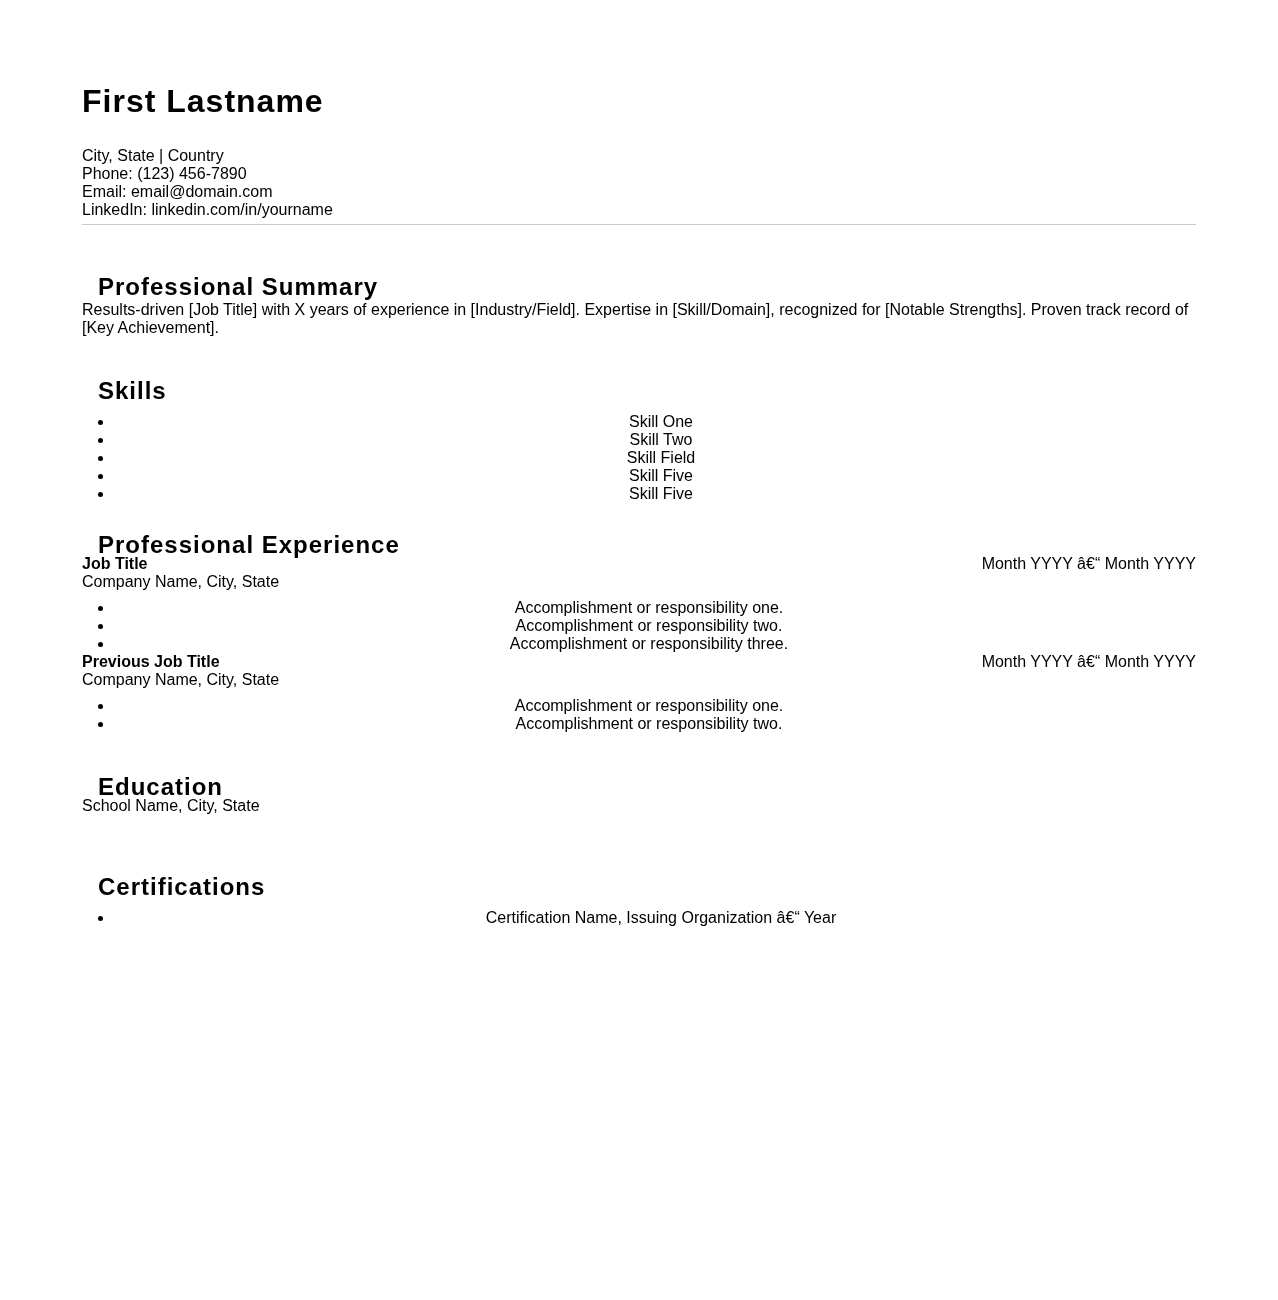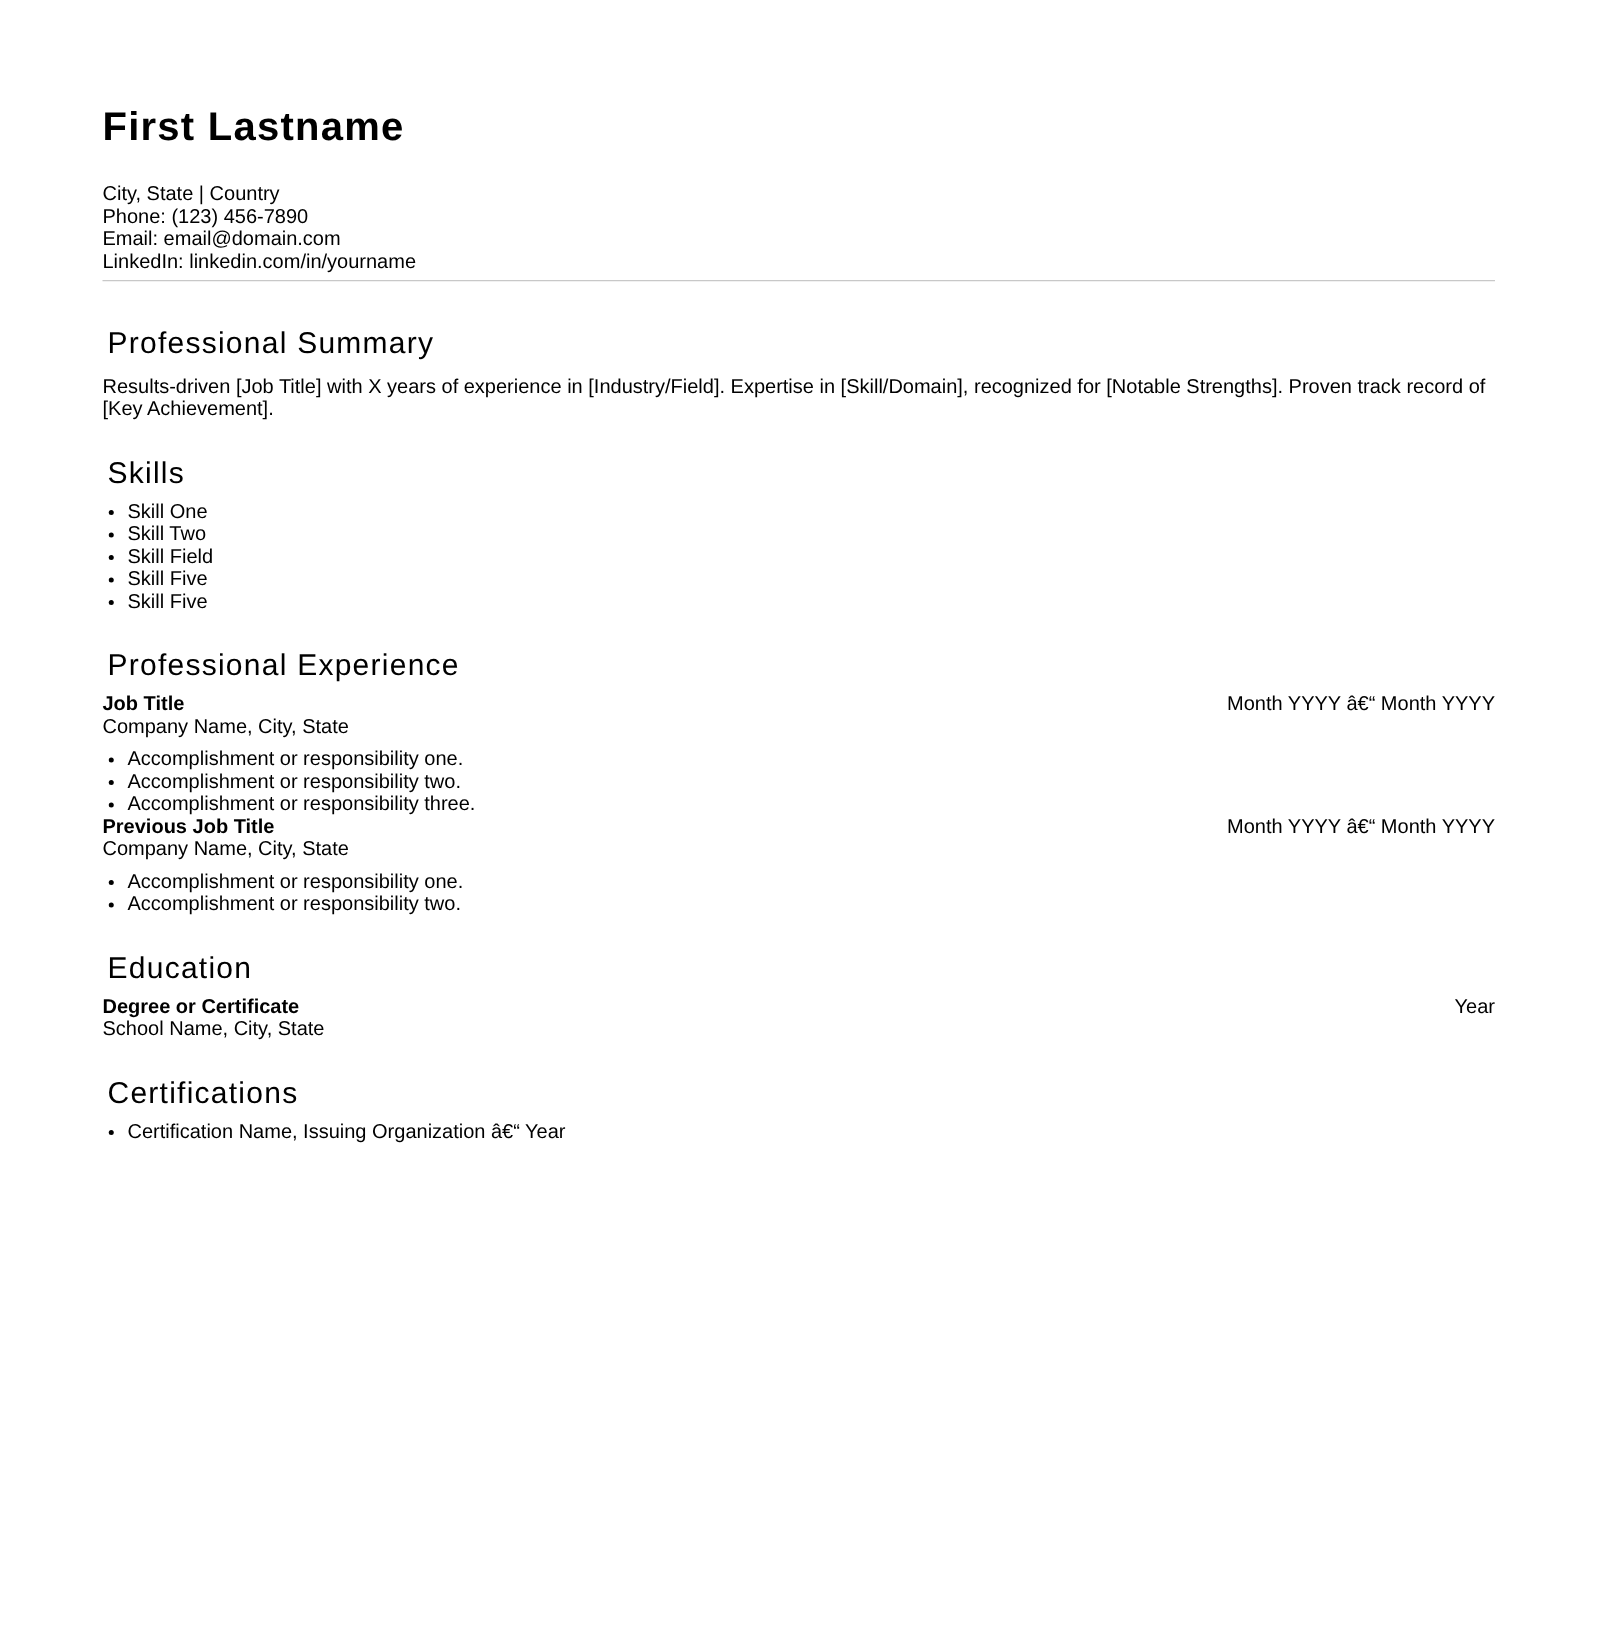--- a/index.html
+++ b/index.html
@@ -13,25 +13,25 @@
       position: absolute; top: 83px; left: 0; margin: 0;
       font-size: 32px; line-height: 37px; font-weight: bold; letter-spacing: 1px;
     }
     .contact { position: absolute; top: 136px; left: 0; margin-top: 11px; }
     .contact div { height: 18px; }
     hr.sep {
       position: absolute; top: 224px; left: 0; width: 1114px; margin: 0;
       border: 0; border-top: 1px solid #c8c8c8; height: 0;
     }
     h2 {
-      position: absolute; left: 0; margin: 4px;
-      font-size: 24px; line-height: 28px; font-weight: normal; letter-spacing: 1px;
+      position: absolute; left: 0; margin: 16px;
+      font-size: 24px; line-height: 28px; font-weight: bold; letter-spacing: 1px;
     }
     .block { position: absolute; left: 0; width: 1114px; }
-    ul { margin: 0; padding-left: 20px; list-style: disc; }
+    ul { margin: 12px; padding-left: 20px; list-style: disc; text-align: center; }
     ul li { height: 18px; }
     .row { display: flex; justify-content: space-between; height: 18px; }
     .b { font-weight: bold; text-align: right; }
     .i { }
   </style>
 </head>
 <body>
 
 <div class="page">
   <h1>First Lastname</h1>
@@ -79,24 +79,20 @@
     </div>
     <div class="i" style="height:18px">Company Name, City, State</div>
     <ul style="margin-top:8px">
       <li>Accomplishment or responsibility one.</li>
       <li>Accomplishment or responsibility two.</li>
     </ul>
   </div>
 
   <h2 style="top:757px">Education</h2>
   <div class="block" style="top:797px">
-    <div class="row">
-      <span class="b">Degree or Certificate</span>
-      <span>Year</span>
-    </div>
     <div class="i" style="height:18px">School Name, City, State</div>
   </div>
 
   <h2 style="top:857px">Certifications</h2>
   <ul class="block" style="top:897px; width:1094px">
     <li>Certification Name, Issuing Organization â€“ Year</li>
   </ul>
 </div>
 
 </body></html>

